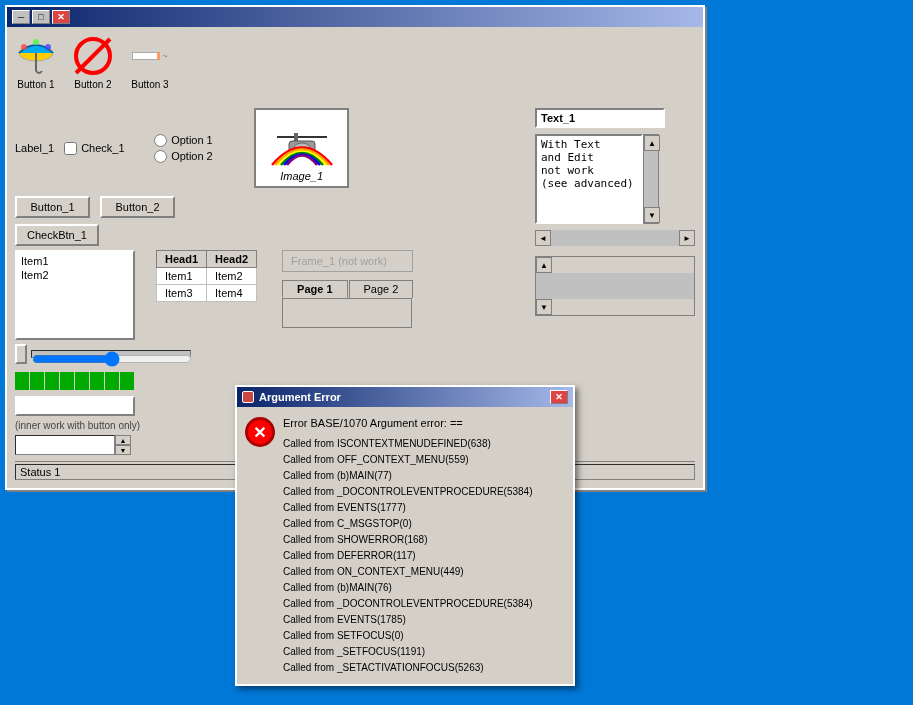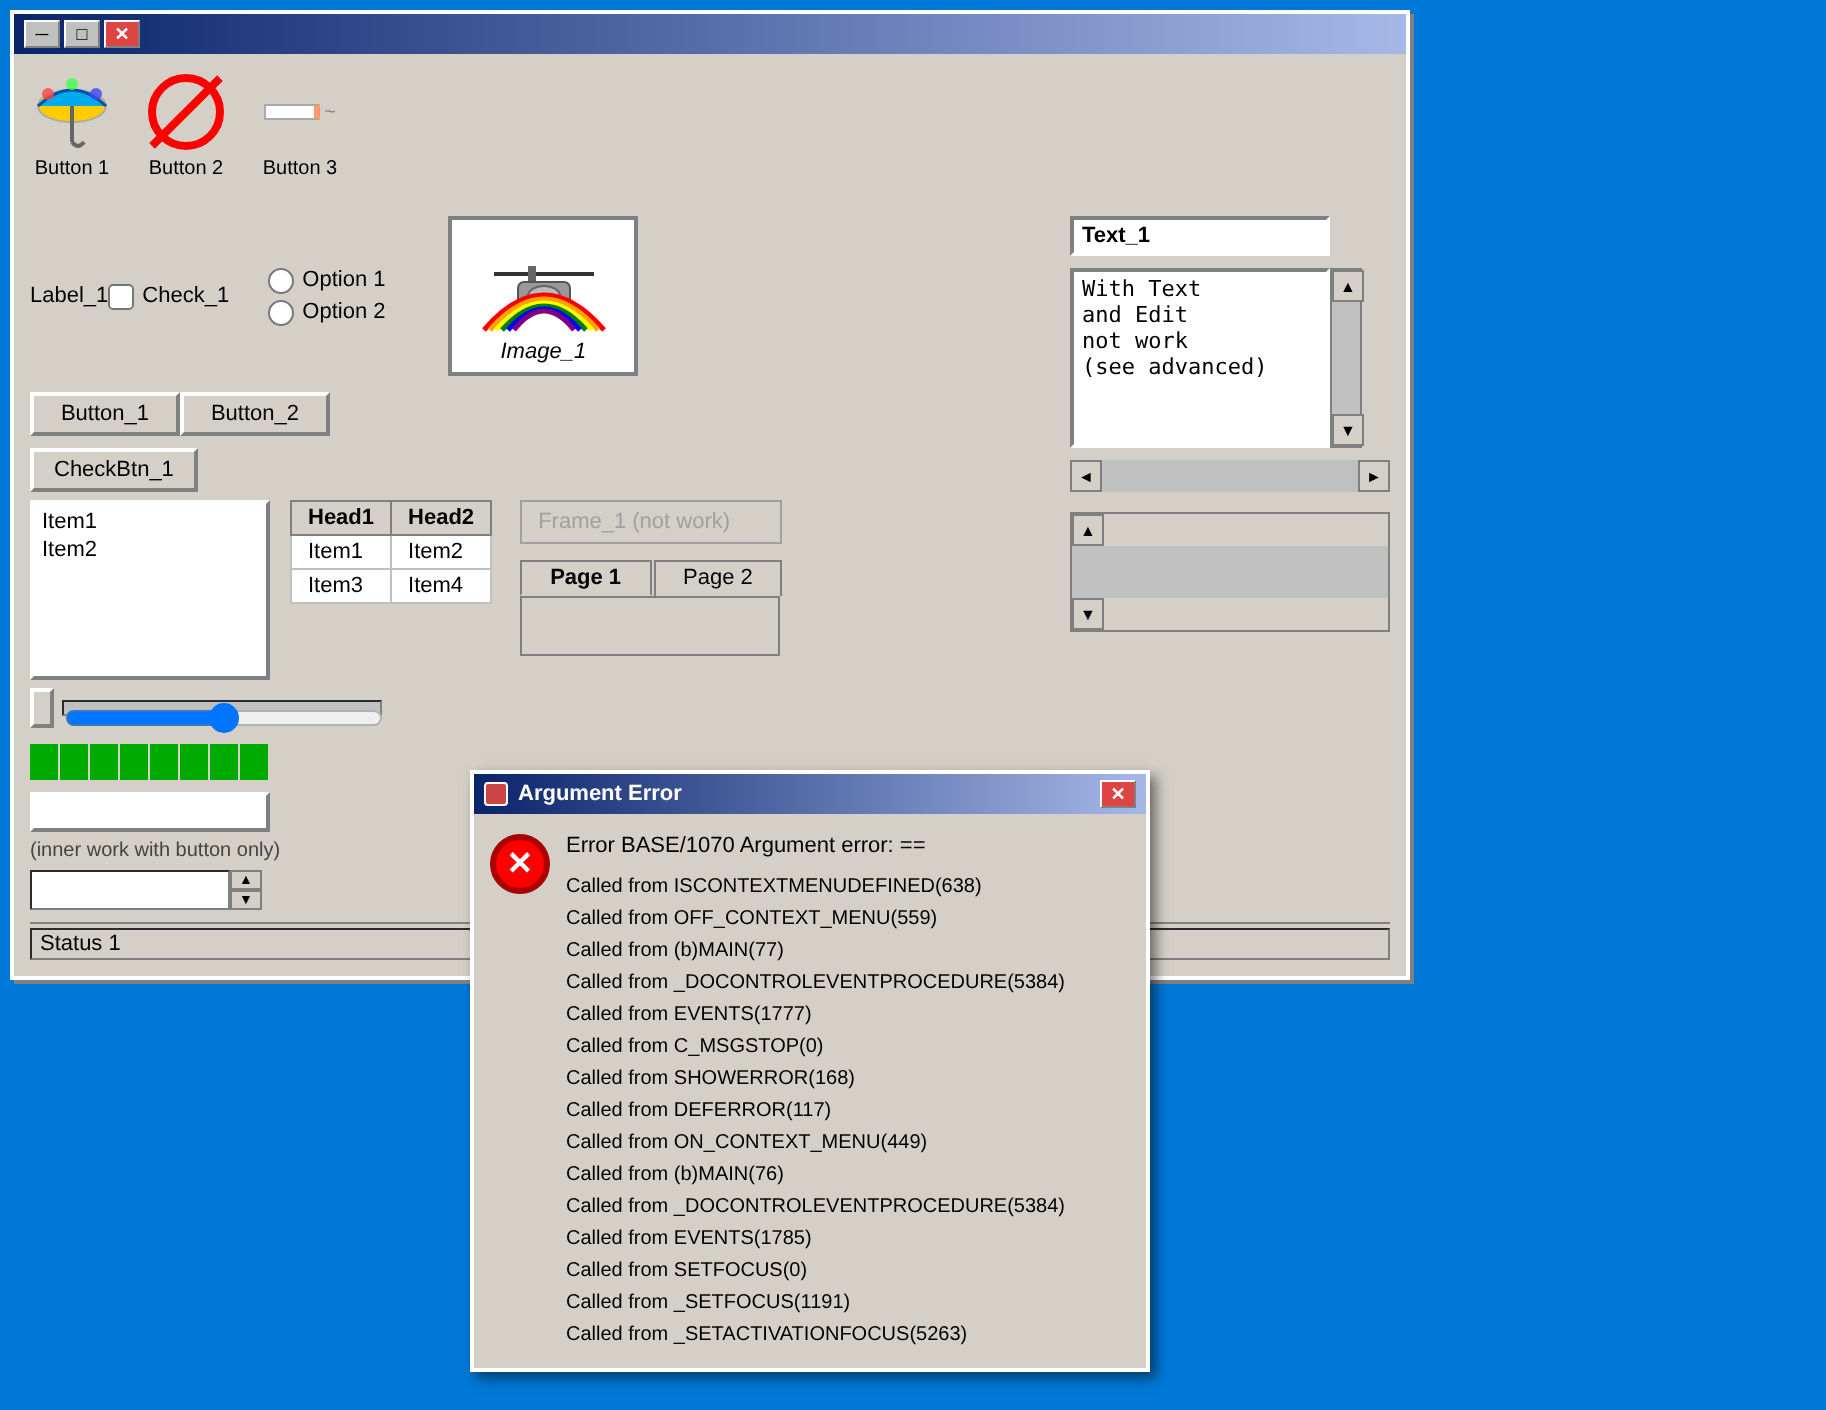--- a/index.html
+++ b/index.html
@@ -88,22 +88,22 @@
     .cig-body {
       width: 28px; height: 8px;
       background: white;
       border: 1px solid #aaa;
       border-right: 3px solid #f96;
     }
     .cig-smoke {
       font-size: 10px; color: #888;
     }
 
-    .row { display: flex; align-items: center; }
-    .row2 { display: flex; gap: 10px; margin-top: 4px; }
+    .row { display: flex; align-items: center; gap: 10px; }
+    .row2 { display: flex; gap: 21px; margin-top: 4px; }
 
     
     .label { font-size: 11px; }
 
     
     .check-row { display: flex; align-items: center; gap: 4px; }
     input[type=checkbox], input[type=radio] { margin: 0; }
 
     
     .win-btn {
@@ -216,21 +216,21 @@
     
     .memo-box {
       background: white;
       border: 2px solid #808080;
       border-top-color: #808080;
       border-left-color: #808080;
       border-bottom-color: #fff;
       border-right-color: #fff;
       padding: 2px 4px;
       font-size: 11px;
-      width: 130px; height: 90px;
+      width: 108px; height: 90px;
       overflow: auto;
       resize: none;
     }
 
     
     .tab-bar { display: flex; gap: 1px; margin-top: 8px; }
     .tab {
       padding: 2px 14px;
       background: #d4d0c8;
       border: 1px solid #808080;

